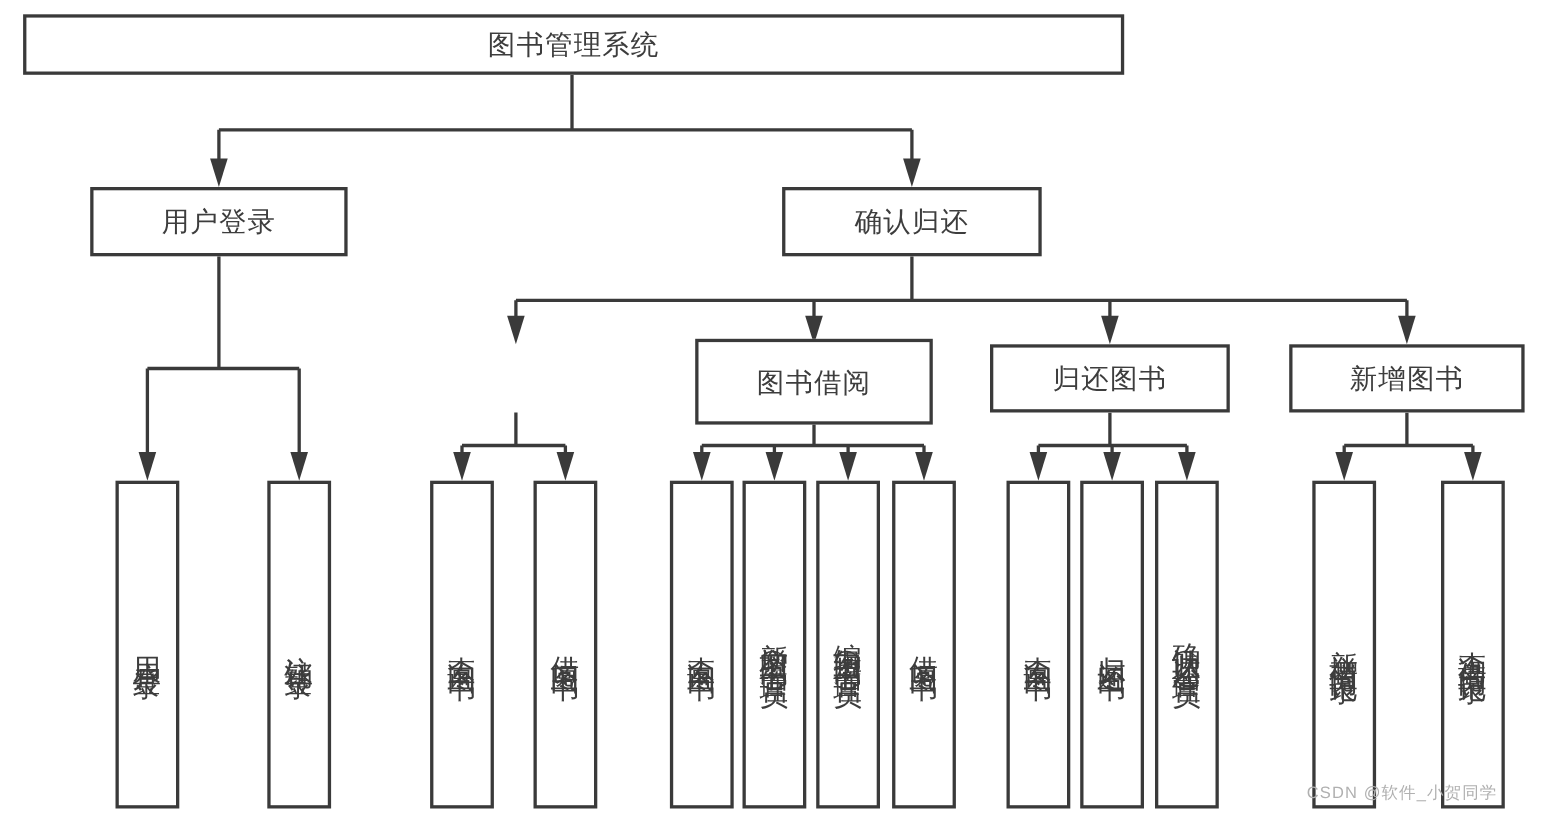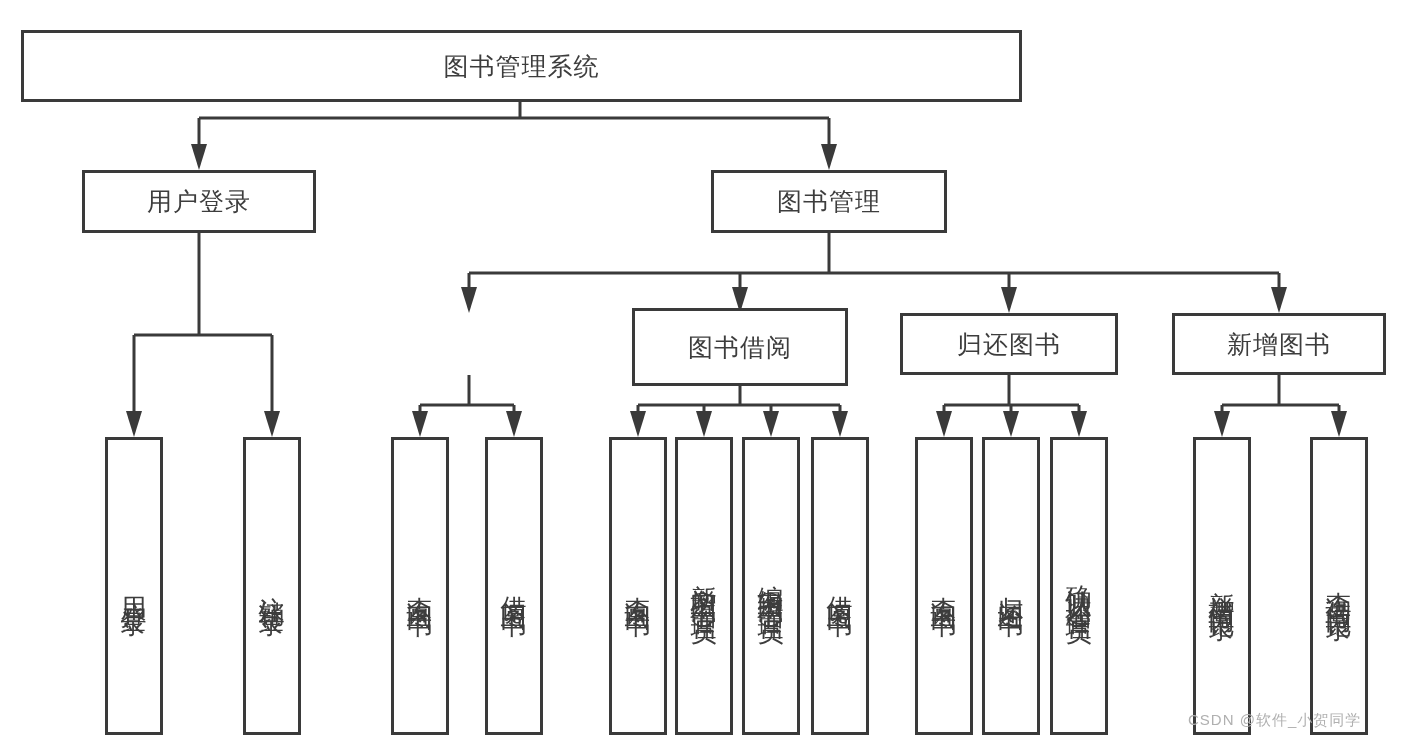--- a/index.html
+++ b/index.html
@@ -52,21 +52,21 @@
   .vbox .vtext {
     writing-mode: vertical-rl;
     text-orientation: mixed;
     font-size: 26px;
     letter-spacing: 5px;
     line-height: 1;
     color: var(--text);
   }
 
   
-  .root-box        { left: 21px;   top: 30px;  width: 1001px; height: 72px; }
+  .root-box        { left: 21px;   top: 13px;  width: 1001px; height: 55px; }
   .n-user-login    { left: 82px;   top: 170px; width: 234px;  height: 63px; }
   .n-book-mgmt     { left: 711px;  top: 170px; width: 236px;  height: 63px; }
   .n-new-book      { left: 361px;  top: 313px; width: 217px;  height: 62px; }
   .n-book-borrow   { left: 632px;  top: 308px; width: 216px;  height: 78px; }
   .n-current       { left: 900px;  top: 313px; width: 218px;  height: 62px; }
   .n-records       { left: 1172px; top: 313px; width: 214px;  height: 62px; }
 
   .leaf-a1 { left: 105px; }
   .leaf-a2 { left: 243px; }
   .leaf-b1 { left: 391px; }
@@ -142,21 +142,21 @@
   </svg>
 
   <div class="box hbox root-box">
     <span>图书管理系统</span>
   </div>
 
   <div class="box hbox n-user-login">
     <span>用户登录</span>
   </div>
   <div class="box hbox n-book-mgmt">
-    <span>图书管理</span>
+    <span>确认归还</span>
   </div>
 
   <div class="box hbox n-book-borrow">
     <span>图书借阅</span>
   </div>
   <div class="box hbox n-current">
     <span>归还图书</span>
   </div>
   <div class="box hbox n-records">
     <span>新增图书</span>

